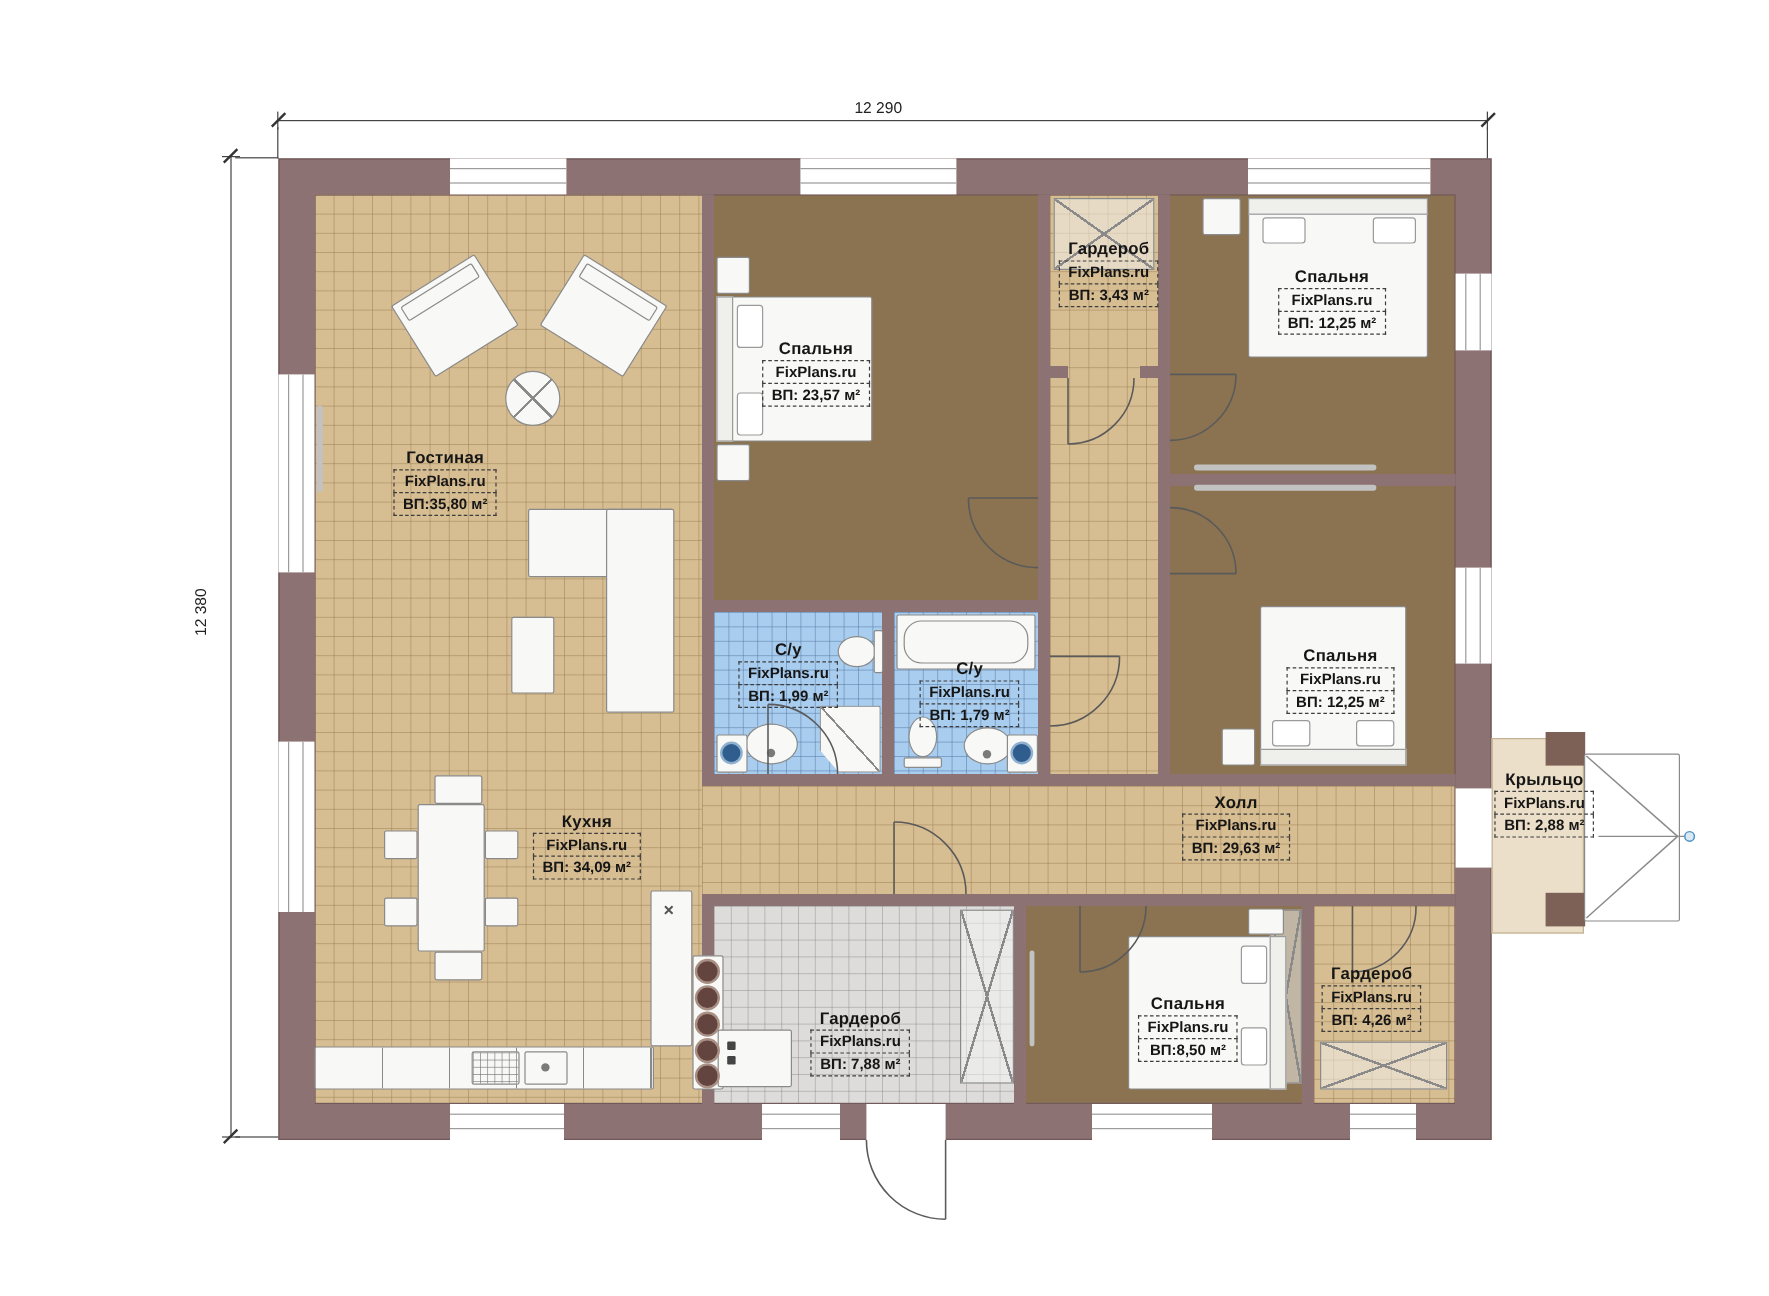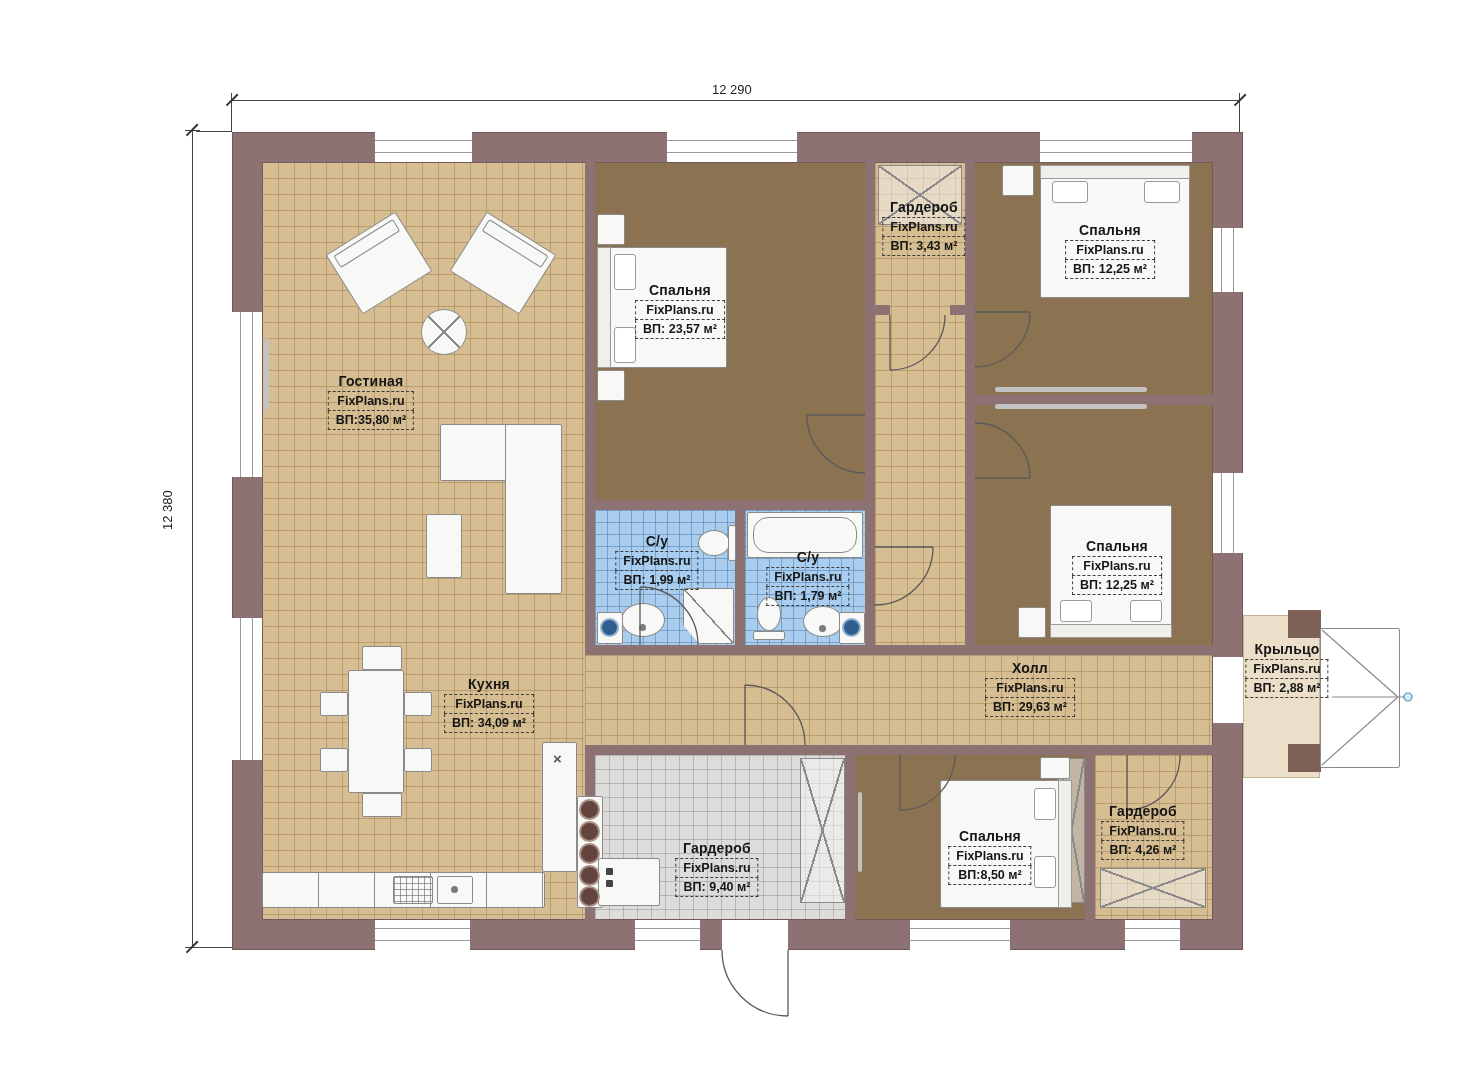--- a/index.html
+++ b/index.html
@@ -285,21 +285,21 @@
     <div class="bx">ВП: 29,63 м²</div>
   </div>
   <div class="label" style="left:1287px;top:641px">
     <div class="nm">Крыльцо</div>
     <div class="bx">FixPlans.ru</div>
     <div class="bx">ВП: 2,88 м²</div>
   </div>
   <div class="label" style="left:717px;top:840px">
     <div class="nm">Гардероб</div>
     <div class="bx">FixPlans.ru</div>
-    <div class="bx">ВП: 9,40 м²</div>
+    <div class="bx">ВП: 7,88 м²</div>
   </div>
   <div class="label" style="left:990px;top:828px">
     <div class="nm">Спальня</div>
     <div class="bx">FixPlans.ru</div>
     <div class="bx">ВП:8,50 м²</div>
   </div>
   <div class="label" style="left:1143px;top:803px">
     <div class="nm">Гардероб</div>
     <div class="bx">FixPlans.ru</div>
     <div class="bx">ВП: 4,26 м²</div>

